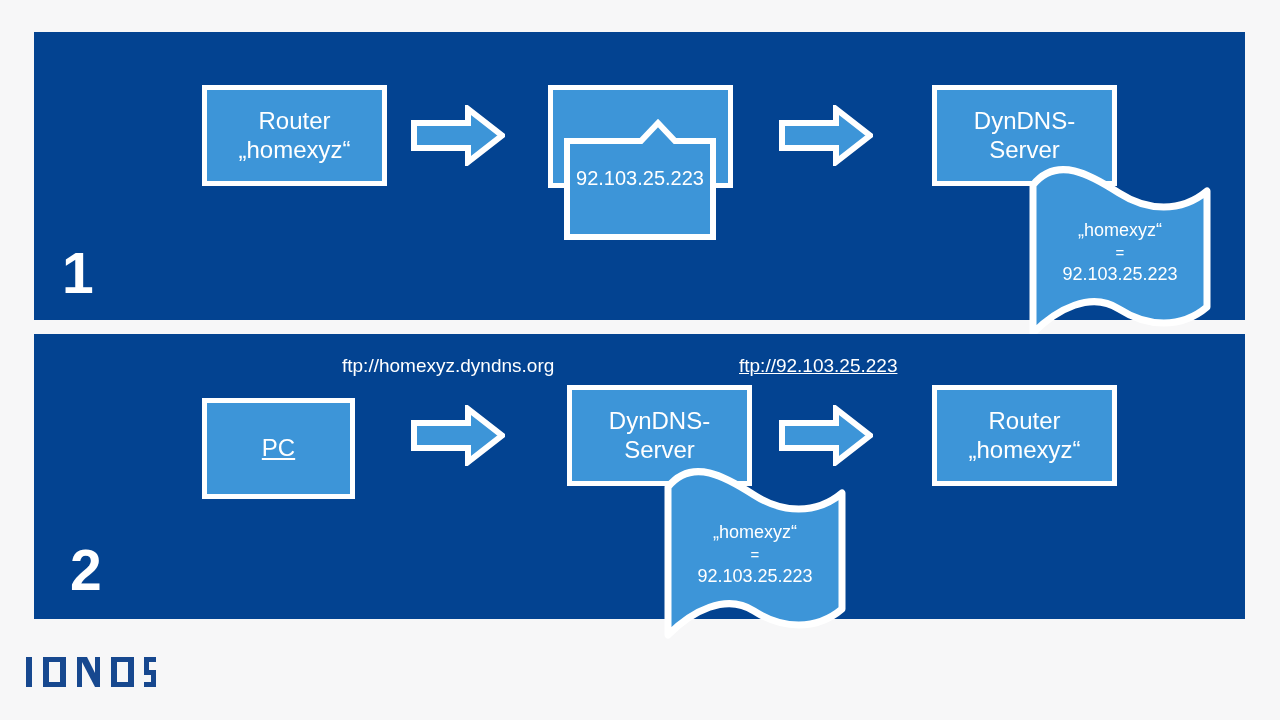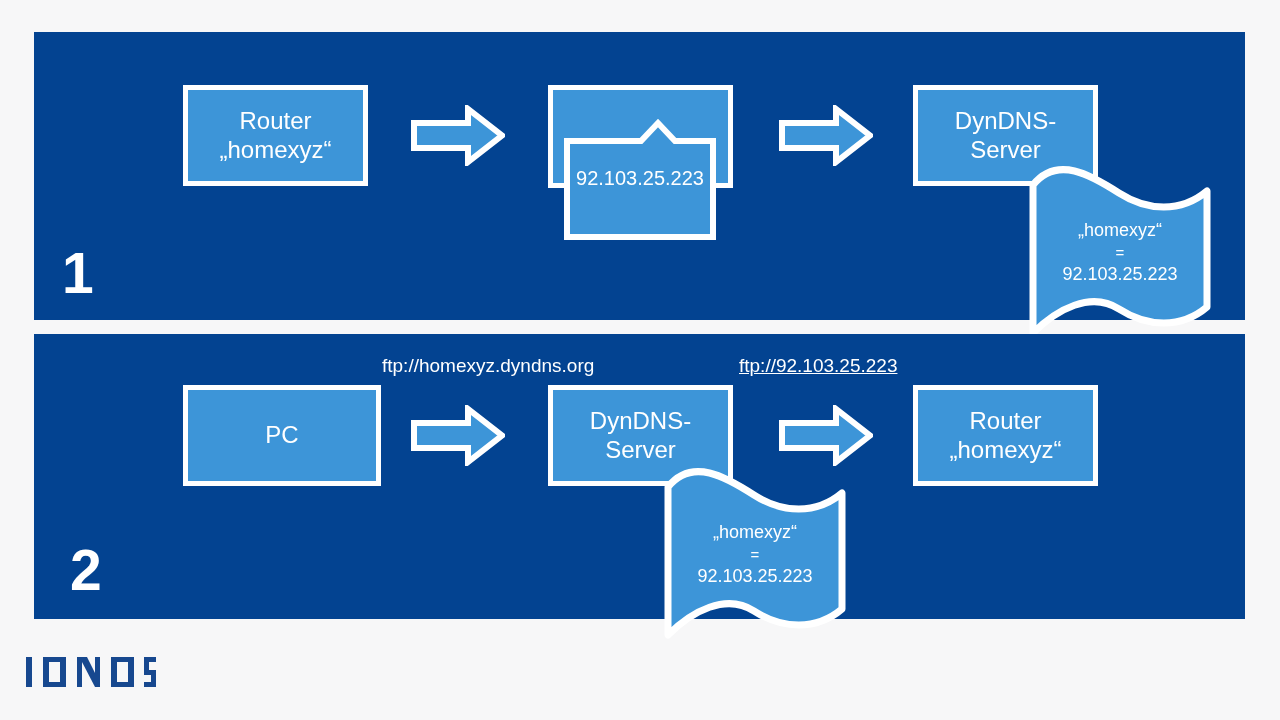--- a/index.html
+++ b/index.html
@@ -52,20 +52,21 @@
     background: #3d95d8;
     border: 5px solid #ffffff;
     display: flex;
     align-items: center;
     justify-content: center;
     text-align: center;
     color: #ffffff;
     font-size: 24px;
     line-height: 1.17;
     white-space: pre-line;
+    margin-left: 19px;
   }
 
   
   #box-router-1    { left: 149px; top: 53px;  width: 185px; height: 101px; }
   #box-dyndns-1    { left: 879px; top: 53px;  width: 185px; height: 101px; }
 
   
   #doc-group { position: absolute; left: 514px; top: 53px; width: 185px; height: 155px; }
   #doc-back {
     position: absolute; left: 0; top: 0;
@@ -79,21 +80,21 @@
     width: 152px; height: 123px;
   }
   #doc-front-label {
     position: absolute;
     left: 16px; top: 32px; width: 152px; height: 123px;
     display: flex; align-items: center; justify-content: center;
     color: #ffffff; font-size: 20px;
   }
 
   
-  #box-pc          { left: 149px; top: 51px;  width: 198px; height: 101px; }
+  #box-pc          { left: 149px; top: 64px;  width: 153px; height: 101px; text-decoration: underline; }
   #box-dyndns-2    { left: 514px; top: 51px;  width: 185px; height: 101px; }
   #box-router-2    { left: 879px; top: 51px;  width: 185px; height: 101px; }
 
   
   .arrow {
     position: absolute;
     width: 94px;
     height: 61px;
   }
   #arrow-1a { left: 377px; top: 73px; }
@@ -119,21 +120,21 @@
   .banner-text .eq { font-size: 15px; display: block; }
   .banner-text .ln { display: block; }
 
   
   .url-label {
     position: absolute;
     color: #ffffff;
     font-size: 19px;
     white-space: nowrap;
   }
-  #url-1 { left: 308px; top: 21px; margin-left: 40px; }
+  #url-1 { left: 308px; top: 21px; }
   #url-2 { left: 705px; top: 21px; text-decoration: underline; }
 
   
   #ionos-logo {
     position: absolute;
     left: 26px;
     top: 655px;
     width: 130px;
     height: 34px;
   }

